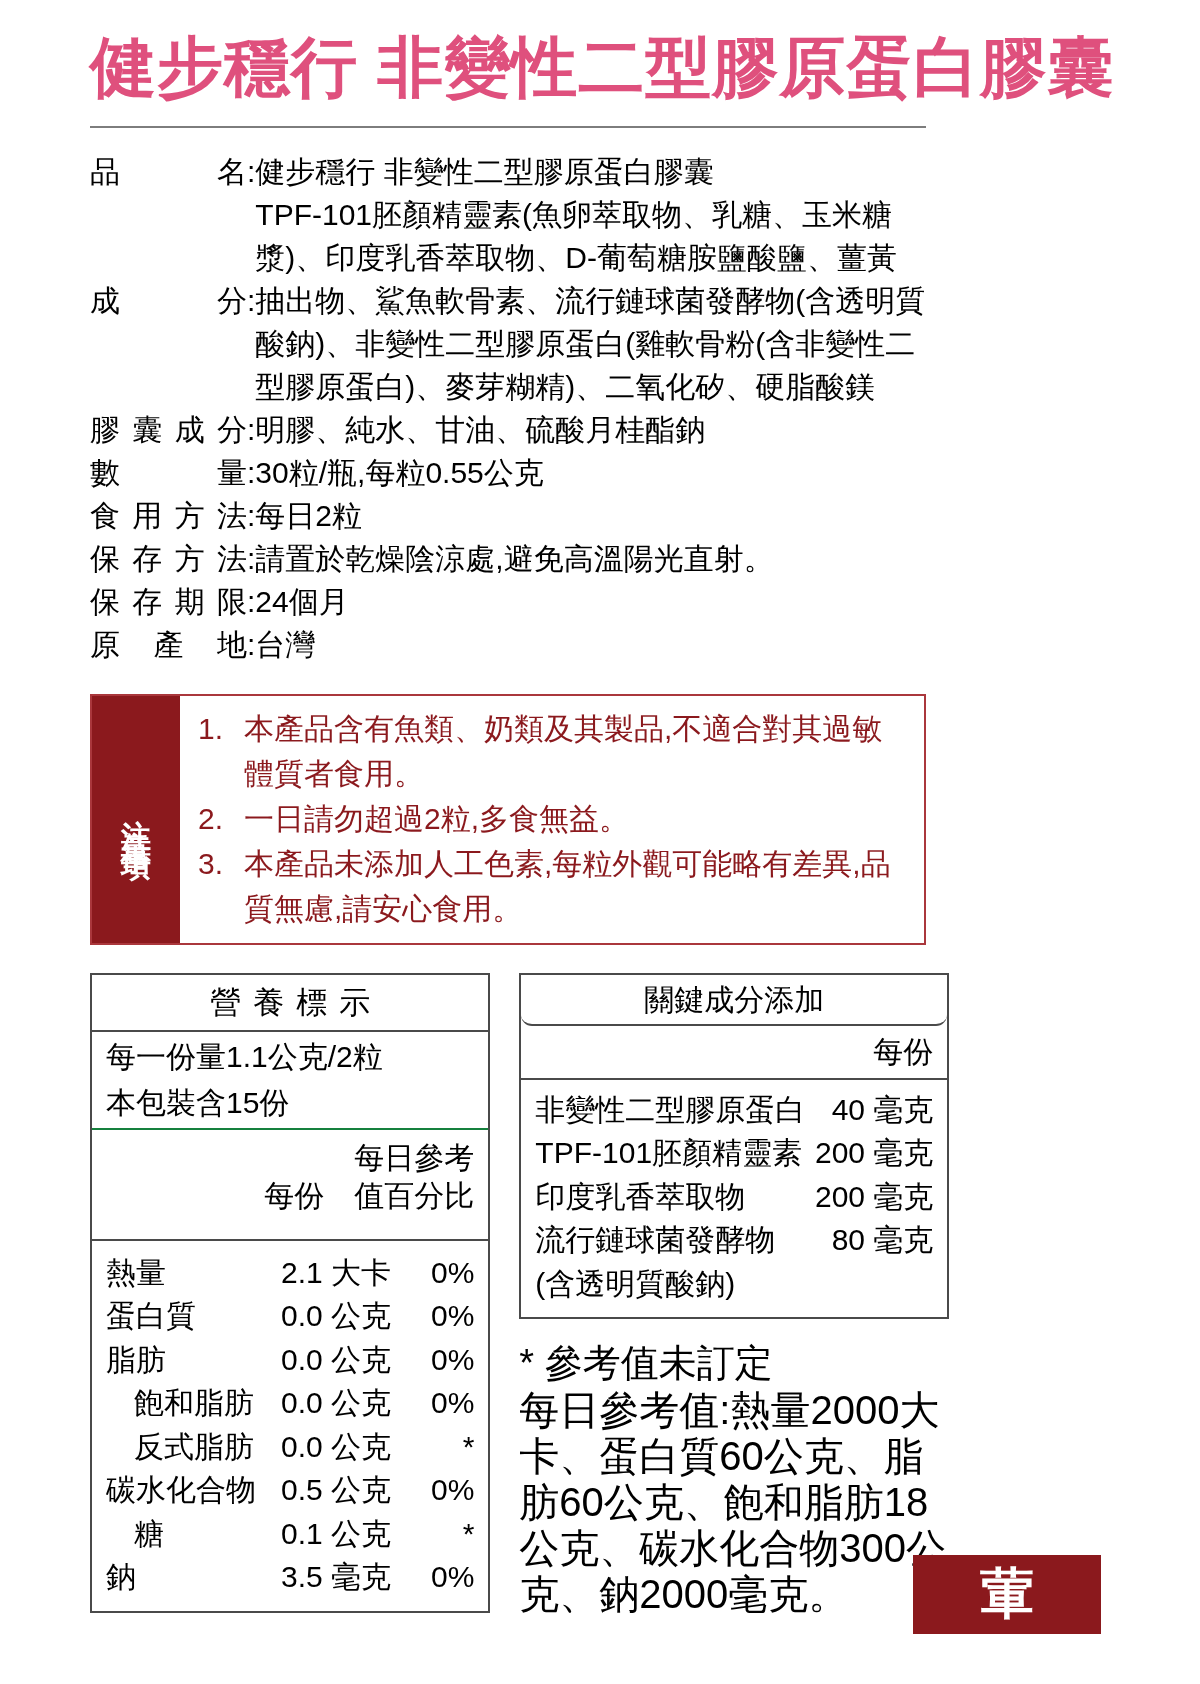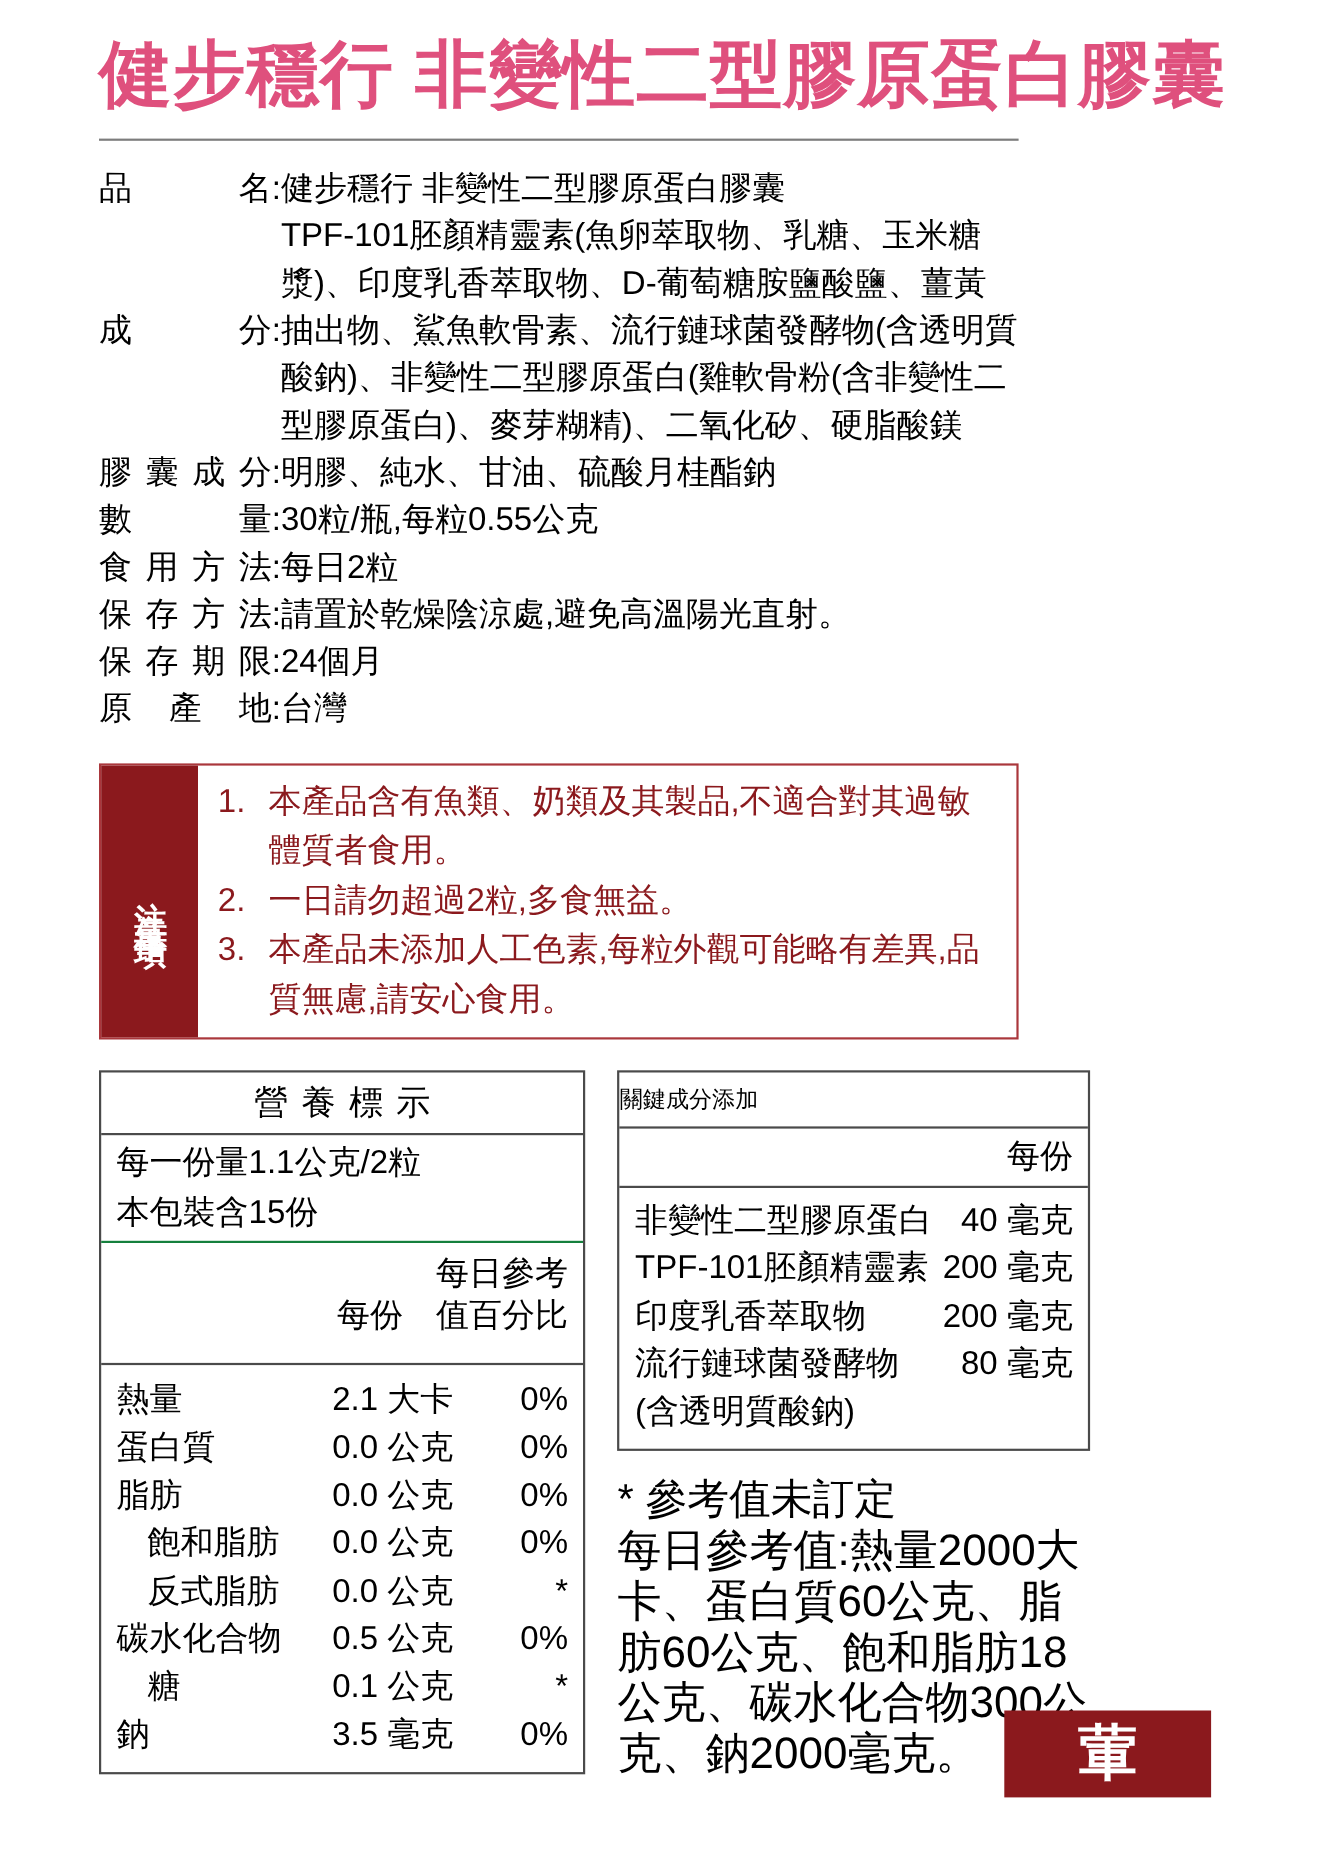--- a/index.html
+++ b/index.html
@@ -51,31 +51,32 @@
   .tbl-left{width:478px;}
   .tbl-header{
     text-align:center;font-size:31px;line-height:37px;padding:9px 0;
     letter-spacing:12px;padding-left:12px;border-bottom:2px solid #4a4a4a;
   }
   .serving{padding:2px 14px;line-height:46px;border-bottom:2px solid #15803d;}
   .colhead{padding:9px 14px 24px;border-bottom:2px solid #4a4a4a;line-height:38px;}
   .colhead-l1{text-align:right;}
   .colhead-l2{display:flex;justify-content:flex-end;gap:30px;}
   .nutri-rows{padding:10px 14px 12px;line-height:43.5px;}
-  .nutri-row{display:flex;gap:21px;}
+  .nutri-row{display:flex;}
   .n-name{width:175px;flex-shrink:0;}
   .n-name.indent{box-sizing:border-box;padding-left:28px;}
   .n-amt{width:150px;flex-shrink:0;}
   .n-dv{flex:1;text-align:right;}
 
   .right-col{width:430px;display:flex;flex-direction:column;}
   .tbl-right{width:430px;}
   .tbl-header2{
-    text-align:left;font-size:21px;line-height:37px;padding:6px 0;
+    text-align:center;font-size:30px;line-height:37px;padding:6px 0;
     border-bottom:2px solid #4a4a4a;
+    border-radius:11px;
   }
   .key-perserving{text-align:right;padding:6px 14px;line-height:40px;border-bottom:2px solid #4a4a4a;}
   .key-rows{padding:8px 14px 12px;line-height:43.5px;}
   .key-row{display:flex;}
   .k-name{flex:1;}
   .k-amt{flex-shrink:0;text-align:right;}
 
   .note1{margin-top:22px;font-size:38px;line-height:44px;}
   .note2{font-size:40px;line-height:46px;margin-top:2px;}
 

